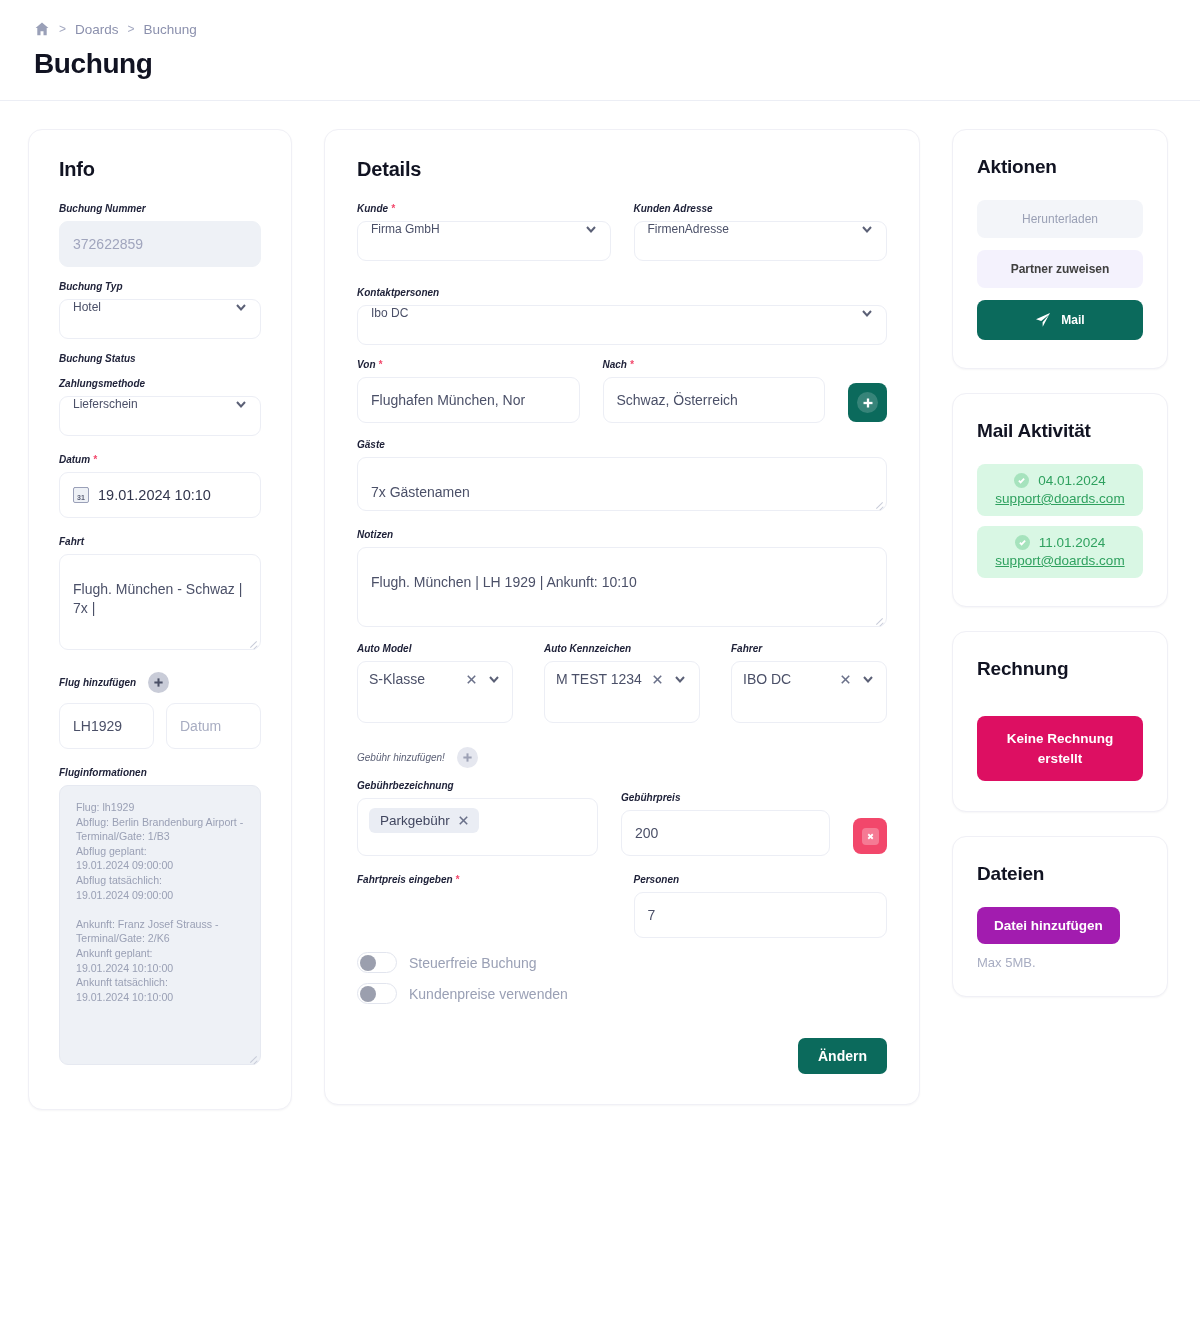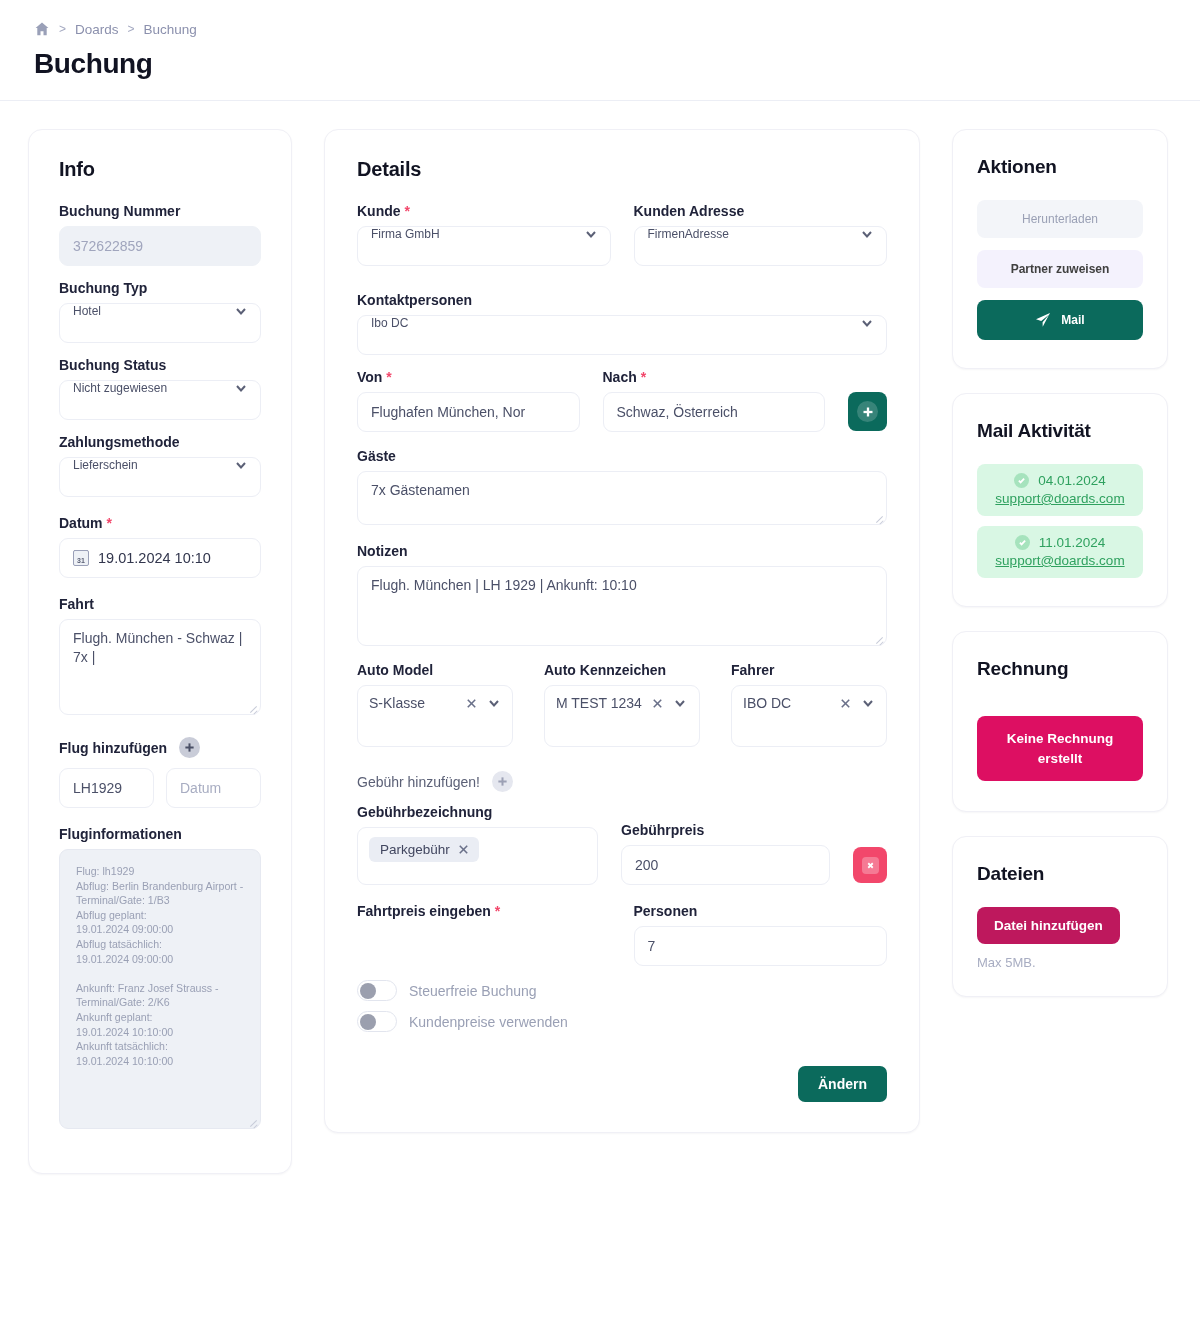--- a/index.html
+++ b/index.html
@@ -60,30 +60,31 @@
     font-weight: bold;
     color: #111322;
     letter-spacing: -0.2px;
     margin-bottom: 22px;
   }
 
   
   .field { margin-bottom: 14px; }
   .lbl {
     display: block;
-    font-size: 14px;
+    font-size: 10px;
     font-weight: 600;
     color: #20233a;
     margin-bottom: 7px;
+    font-style: italic;
   }
   .req { color: #f2476b; font-weight: 700; }
 
   .inp {
     width: 100%;
-    height: 40px;
+    height: 46px;
     border: 1px solid #eceef5;
     border-radius: 9px;
     background: #fff;
     font-size: 14px;
     color: #4b5068;
     display: flex;
     align-items: center;
     padding: 15px 13px;
     font-family: inherit;
     overflow: hidden;
@@ -108,21 +109,21 @@
   svg.chev { width: 14px; height: 14px; stroke: #5b6076; stroke-width: 2; fill: none; flex: none; }
 
   textarea.ta, .ta {
     width: 100%;
     border: 1px solid #eceef5;
     border-radius: 9px;
     background: #fff;
     font-size: 14px;
     color: #4b5068;
     font-family: inherit;
-    padding: 9px 13px;
+    padding: 25px 13px;
     line-height: 1.38;
     resize: vertical;
     display: block;
     white-space: pre-wrap;
   }
   .resize-grip {
     position: absolute;
     right: 3px; bottom: 2px;
     width: 11px; height: 11px;
     pointer-events: none;
@@ -268,21 +269,21 @@
   }
   .check-circle svg { width: 9px; height: 9px; stroke: #fff; stroke-width: 2.4; fill: none; }
   .mail-addr { font-size: 13.5px; color: #2fa15f; margin-top: 3px; text-decoration: underline; }
 
   .btn-pink {
     width: 100%; background: #dd0f62; color: #fff; border: none; border-radius: 8px;
     font-size: 13.5px; font-weight: 600; font-family: inherit; cursor: pointer;
     padding: 13px 8px; line-height: 1.45;
   }
   .btn-addfile {
-    background: #be185d; color: #fff; border: none; border-radius: 8px;
+    background: #a21caf; color: #fff; border: none; border-radius: 8px;
     font-size: 13.5px; font-weight: 600; font-family: inherit; cursor: pointer;
     padding: 11px 17px;
   }
   .maxsize { font-size: 13px; color: #a8adc2; margin-top: 11px; }
   .rechnung-pad { padding: 26px 24px 30px 24px; }
 </style>
 </head>
 <body>
 
 <div class="page-header">
@@ -316,26 +317,20 @@
         <div class="select">
           <span>Hotel</span>
           <svg class="chev" viewBox="0 0 14 14">
               <polyline points="3,5 7,9.5 11,5"></polyline>
             </svg>
         </div>
       </div>
 
       <div class="field">
         <span class="lbl">Buchung Status</span>
-        <div class="select">
-          <span>Nicht zugewiesen</span>
-          <svg class="chev" viewBox="0 0 14 14">
-              <polyline points="3,5 7,9.5 11,5"></polyline>
-            </svg>
-        </div>
       </div>
 
       <div class="field">
         <span class="lbl">Zahlungsmethode</span>
         <div class="select">
           <span>Lieferschein</span>
           <svg class="chev" viewBox="0 0 14 14">
               <polyline points="3,5 7,9.5 11,5"></polyline>
             </svg>
         </div>

